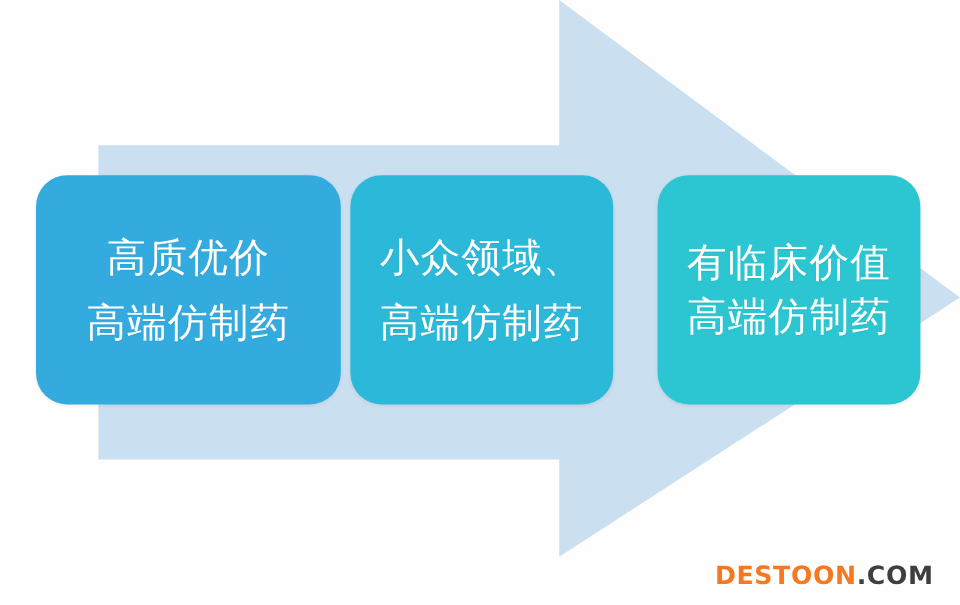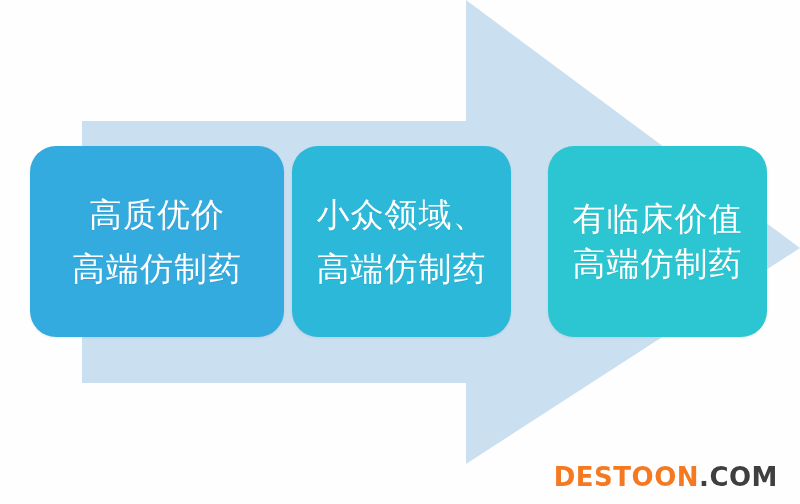--- a/index.html
+++ b/index.html
@@ -49,21 +49,21 @@
   #stage-box-1 { left: 30px;  width: 254px; }
   #stage-box-2 { left: 280px; width: 219px; margin-left: 12px; }
   #stage-box-3 { left: 548px; width: 219px; }
   #stage-box-3 .line { line-height: 1.36; }
 
   
   #watermark {
     position: absolute;
     right: 22px;
     bottom: 12px;
-    font-size: 26px;
+    font-size: 21px;
     font-weight: bold;
     letter-spacing: 0.5px;
     font-family: "DejaVu Sans", "Liberation Sans", sans-serif;
   }
   #watermark .brand { color: #f47920; }
   #watermark .tld   { color: #3f3f3f; }
 </style>
 </head>
 <body>
 

